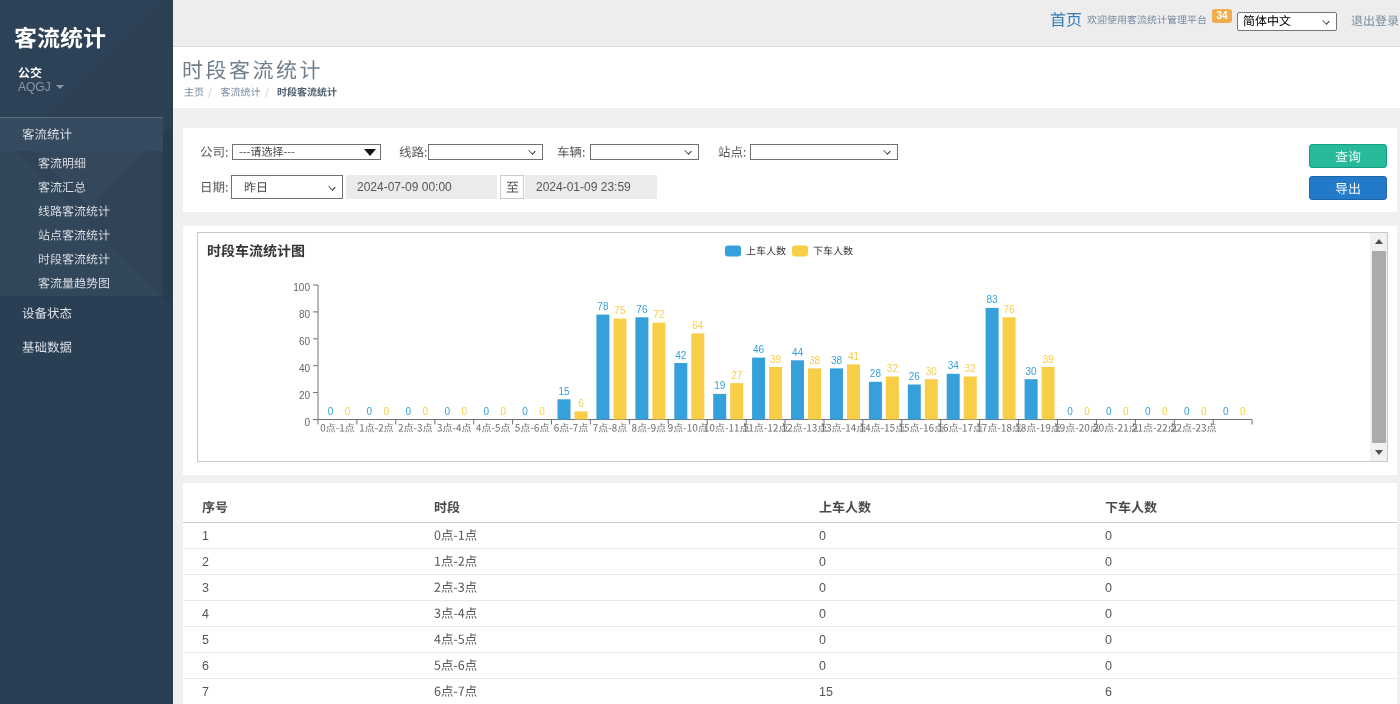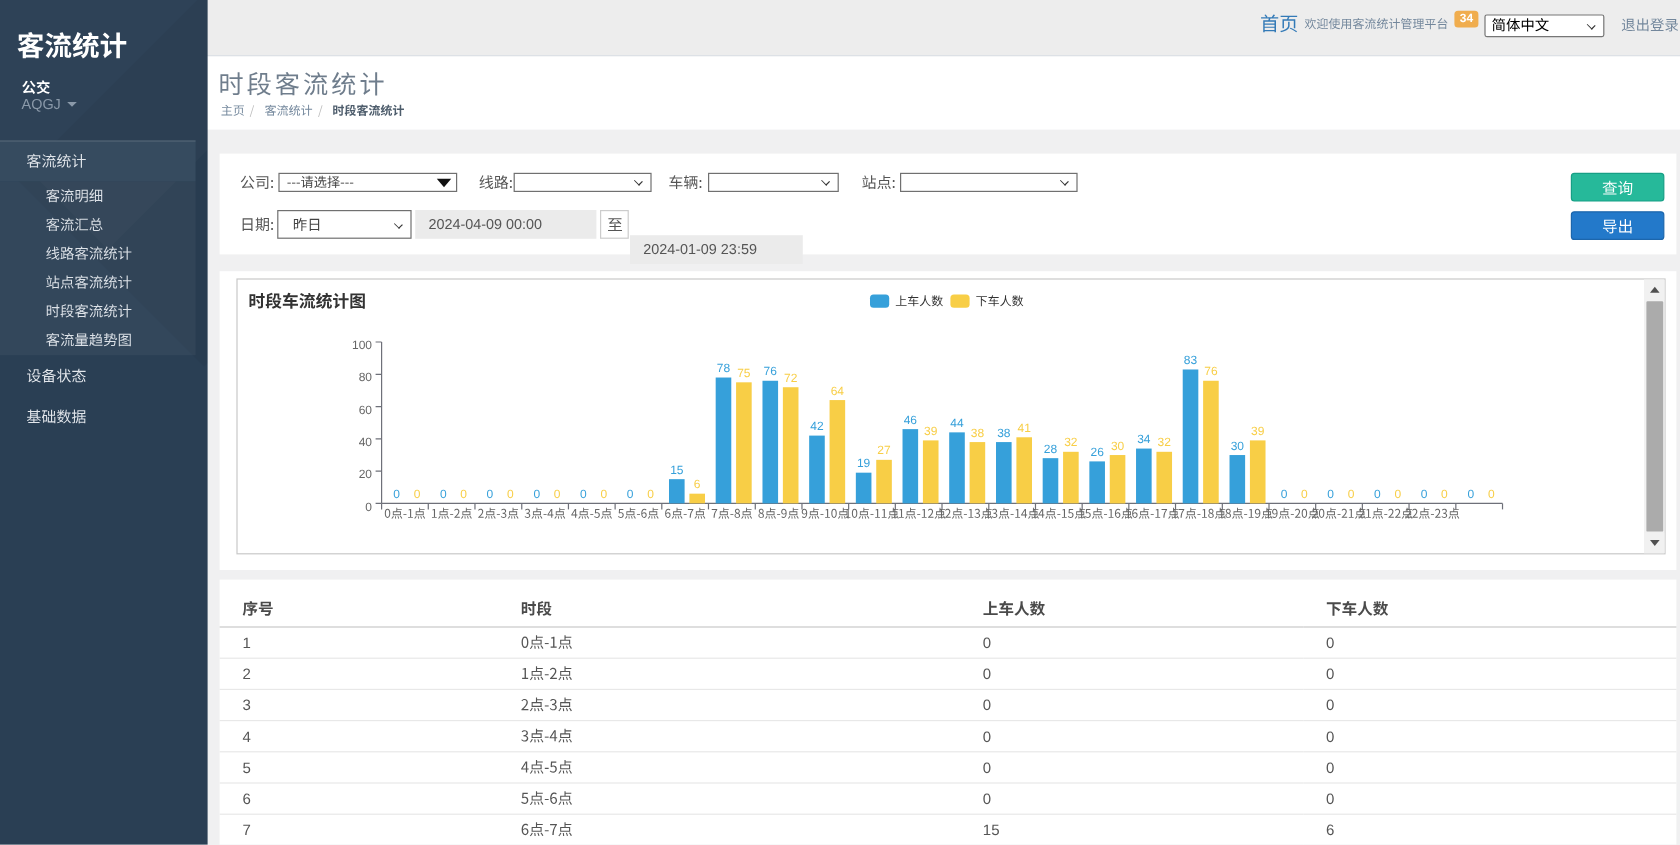--- a/index.html
+++ b/index.html
@@ -108,23 +108,23 @@
         <span class="chev2"></span>
       </div>
     <span class="flabel" style="left:535px;top:18px;"></span>
     <div class="slim-select" style="left:567px;top:16px;width:148px;">
         <span class="chev2"></span>
       </div>
     <span class="flabel" style="left:17px;top:53px;"></span>
     <div class="slim-select h24" style="left:48px;top:47px;width:112px;">
         <span class="chev2"></span>
       </div>
-    <div class="dateinput" style="left:163px;top:47px;width:151px;">2024-04-09 00:00</div>
+    <div class="dateinput" style="left:163px;top:47px;width:151px;">2024-07-09 00:00</div>
     <div class="zhi" style="left:317px;top:47px;"></div>
-    <div class="dateinput" style="left:342px;top:47px;width:144px;margin-top:21px;">2024-01-09 23:59</div>
+    <div class="dateinput" style="left:342px;top:47px;width:132px;">2024-01-09 23:59</div>
     <div class="btn btn-green"></div>
     <div class="btn btn-blue"></div>
   </div>
   <div class="panel chart-panel">
     <div class="chart-box">
       <div class="chart-svg">
           <svg width="1170" height="226" viewBox="0 0 1170 226" style="display:block;font-family:'Liberation Sans',sans-serif;">
 <rect x="527" y="11.5" width="16" height="11" rx="3" fill="#36A0DA"></rect>
 <rect x="594" y="11.5" width="16" height="11" rx="3" fill="#F8CE46"></rect>
 <line x1="120.0" y1="51.0" x2="120.0" y2="185.5" stroke="#6E7079" stroke-width="1"></line>

